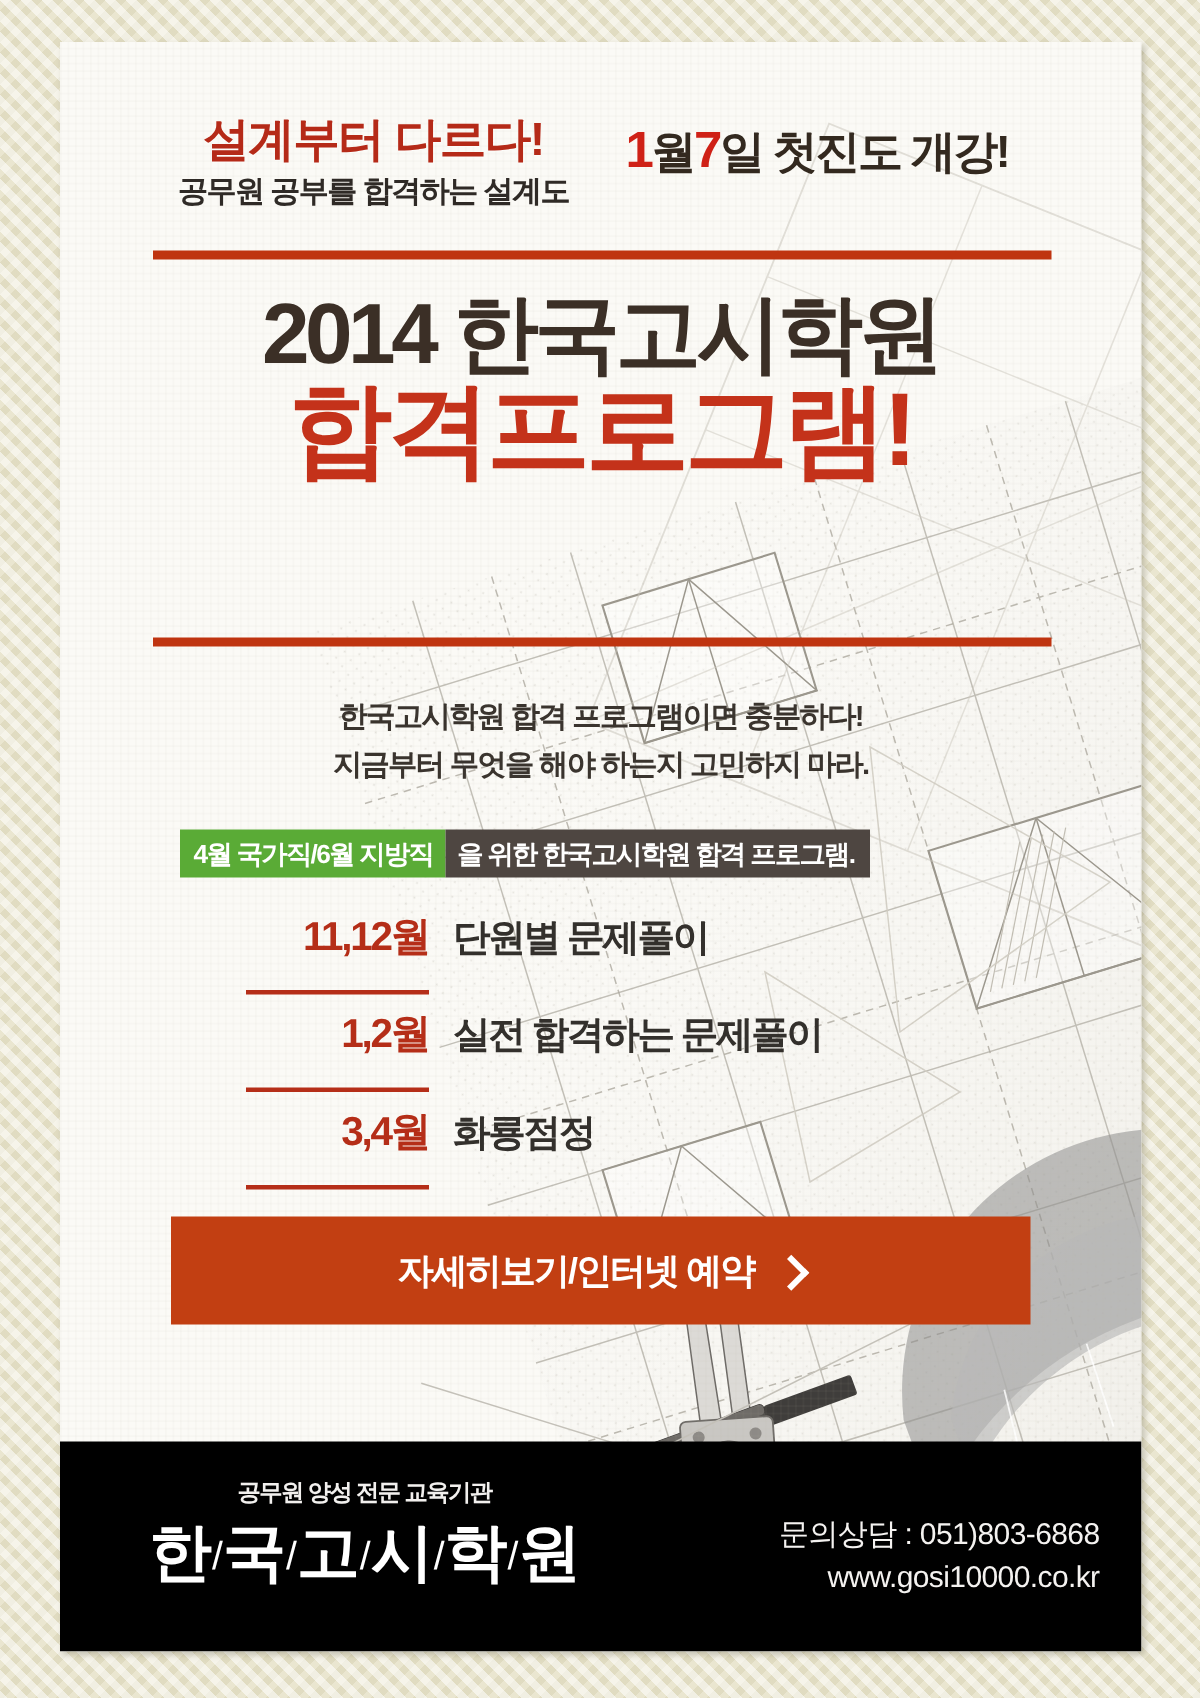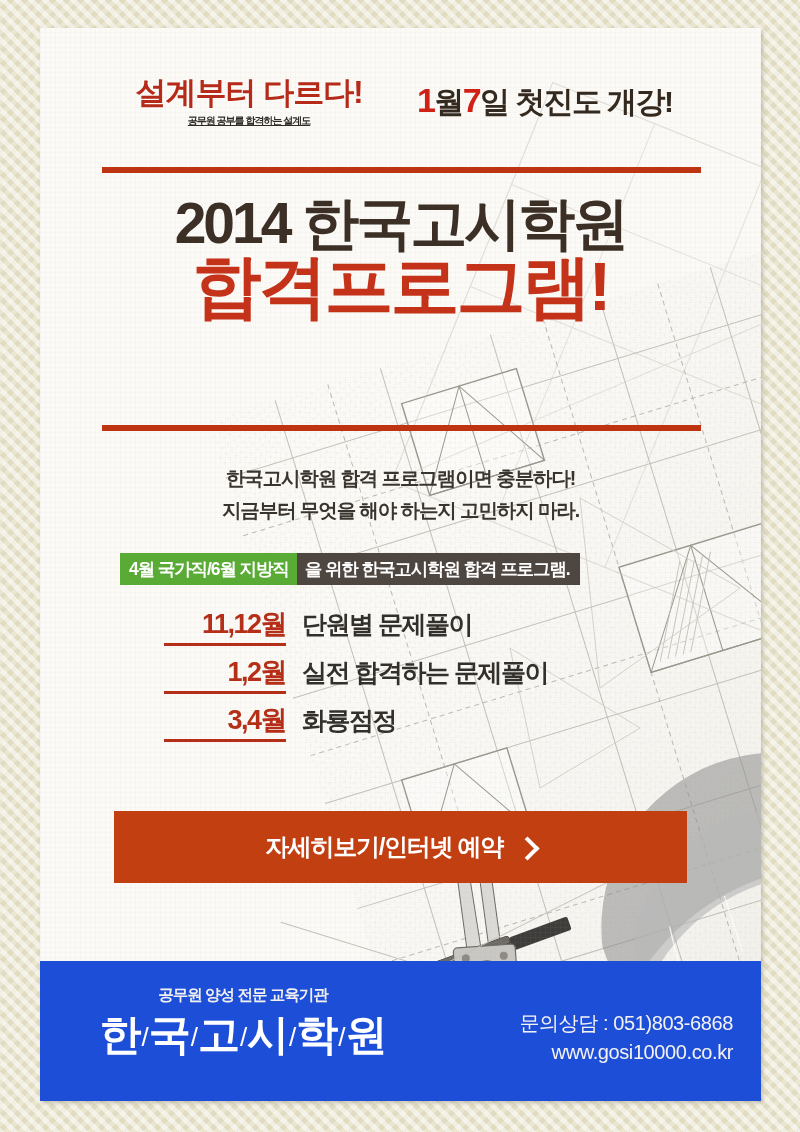--- a/index.html
+++ b/index.html
@@ -78,26 +78,25 @@
     font-size: 31px;
     font-weight: bold;
     color: #b52a18;
     letter-spacing: -1px;
     line-height: 1.1;
     white-space: nowrap;
     text-shadow: 0 1px 0 rgba(255,255,255,.6);
   }
   .slogan-sub {
     margin-top: 4px;
-    font-size: 10px;
+    font-size: 20px;
     font-weight: bold;
     color: #2f2a26;
     letter-spacing: -1px;
     white-space: nowrap;
-    text-decoration: underline;
   }
   .date-block {
     position: absolute;
     left: 362px;
     top: 6px;
     font-size: 30px;
     font-weight: bold;
     color: #33291f;
     letter-spacing: -1.6px;
     white-space: nowrap;
@@ -205,21 +204,21 @@
   }
   .sched-month {
     width: 122px;
     text-align: right;
     font-size: 27px;
     font-weight: bold;
     color: #b52e18;
     letter-spacing: -1.5px;
     white-space: nowrap;
     border-bottom: 3px solid #b52e18;
-    padding-bottom: 1px;
+    padding-bottom: 18px;
     box-sizing: border-box;
   }
   .sched-label {
     margin-left: 16px;
     font-size: 25px;
     font-weight: bold;
     color: #33302c;
     letter-spacing: -1.5px;
     white-space: nowrap;
   }
@@ -259,21 +258,21 @@
     top: 1px;
   }
 
   
   .footer {
     position: absolute;
     left: 0;
     top: 933px;
     width: 721px;
     height: 140px;
-    background: #1d4ed8;
+    background: #000000;
     color: #ffffff;
   }
   .footer-brand {
     position: absolute;
     left: 38px;
     top: 24px;
     text-align: center;
     width: 330px;
   }
   .footer-tagline {

